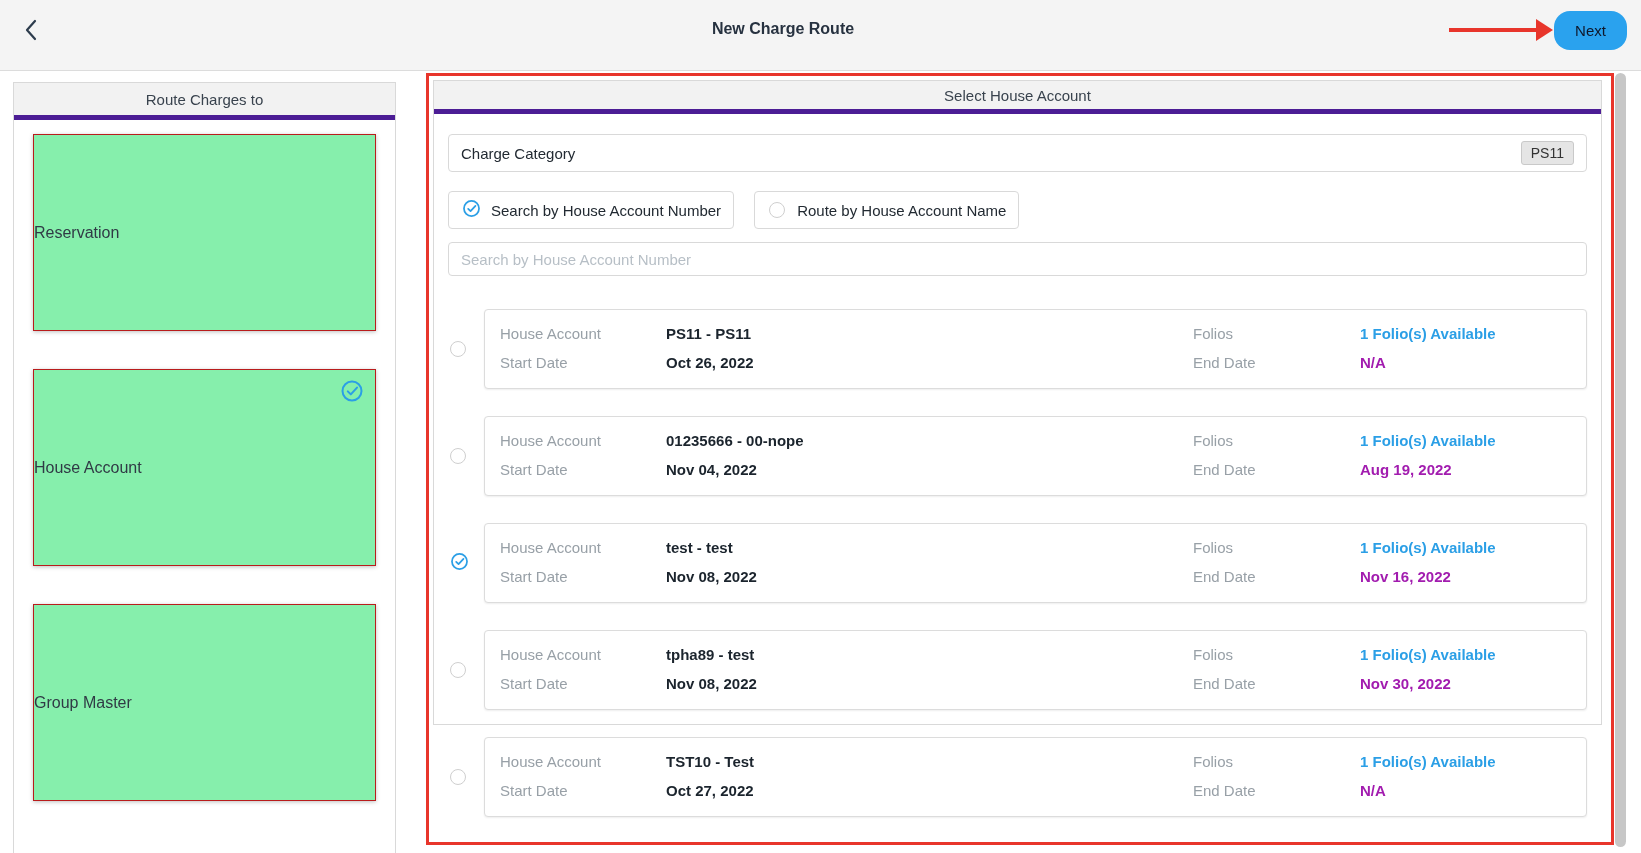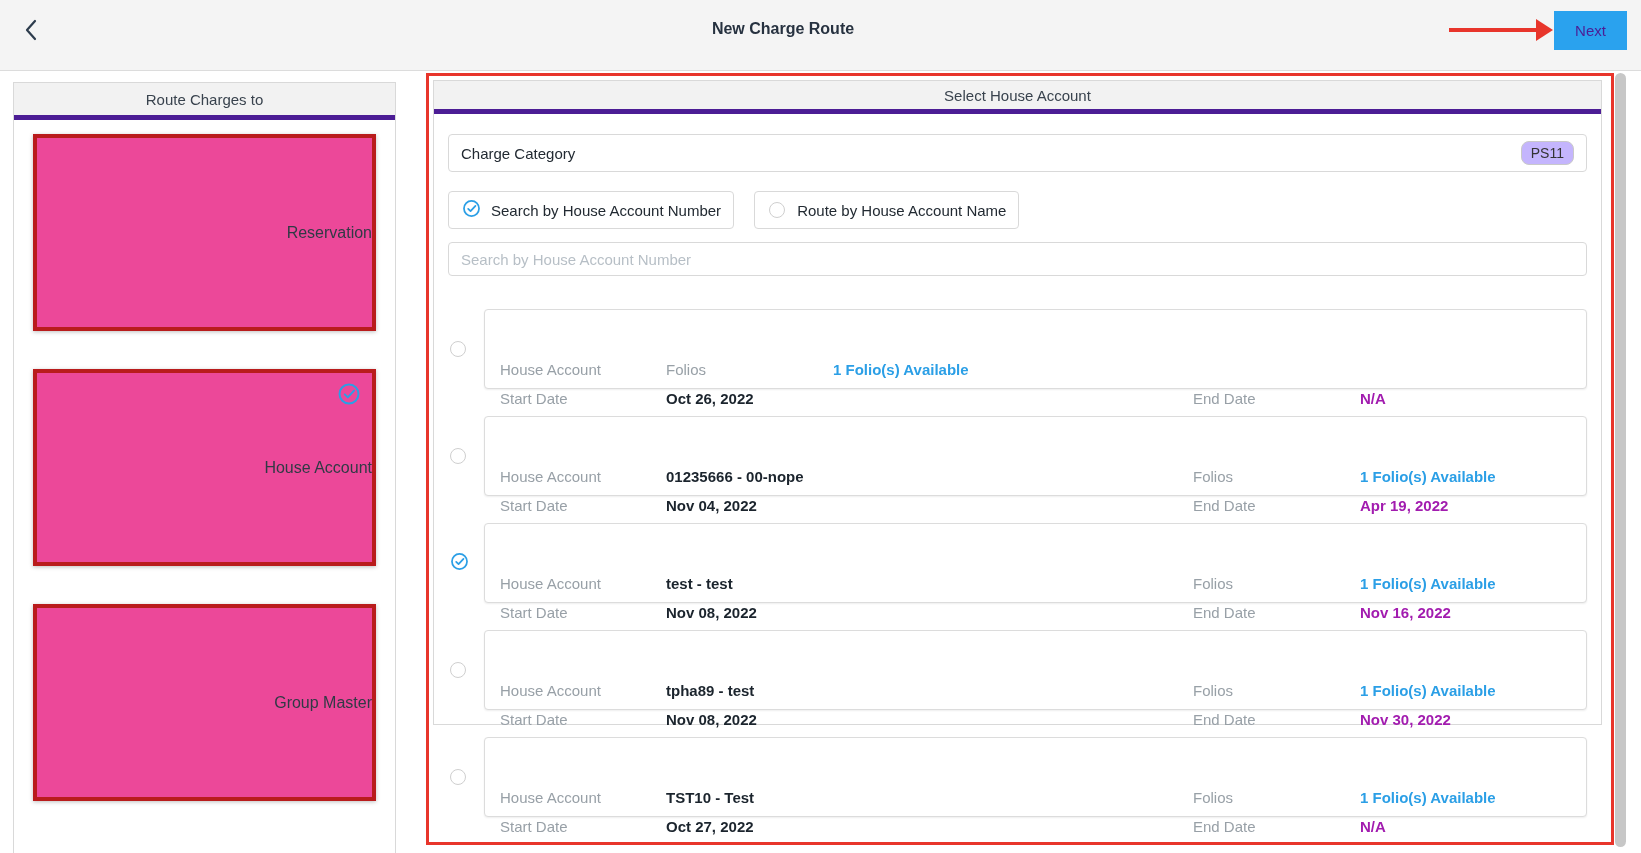--- a/index.html
+++ b/index.html
@@ -5,46 +5,46 @@
   * { margin:0; padding:0; box-sizing:border-box; }
   html,body { width:1641px; height:853px; }
   body { font-family:"Liberation Sans", sans-serif; background:#fff; position:relative; overflow:hidden; color:#273240; }
 
   .stage { position:absolute; inset:0; width:1641px; height:853px; }
 
   
   .topbar { position:absolute; left:0; top:0; width:100%; height:71px; background:#f4f4f4; border-bottom:1px solid #dcdcdc; }
   .back-btn { position:absolute; left:14px; top:13px; width:34px; height:34px; background:none; border:none; cursor:pointer; display:flex; align-items:center; justify-content:center; }
   .page-title { position:absolute; left:783px; top:29px; transform:translate(-50%,-50%); font-size:16px; font-weight:700; color:#273240; white-space:nowrap; }
-  .next-btn { position:absolute; left:1554px; top:11px; width:73px; height:39px; background:#2aa2ee; color:#4c1d95; font-size:15px; border:none; border-radius:0; cursor:pointer; font-family:inherit; }
+  .next-btn { position:absolute; left:1554px; top:11px; width:73px; height:39px; background:#2aa2ee; color:#0f172a; font-size:15px; border:none; border-radius:16px; cursor:pointer; font-family:inherit; }
 
   
   .anno-arrow-line { position:absolute; left:1449px; top:28px; width:91px; height:4px; background:#e8352b; }
   .anno-arrow-head { position:absolute; left:1536px; top:19px; width:0; height:0; border-top:11px solid transparent; border-bottom:11px solid transparent; border-left:17px solid #e8352b; }
 
   
   .scroll-thumb { position:absolute; left:1615px; top:73px; width:11px; height:774px; background:#c7c7c7; border-radius:6px; }
 
   
   .panel { background:#fff; border:1px solid #d9d9d9; }
   .panel-header { height:37px; background:#f2f2f2; border-bottom:5px solid #4c1d95; display:flex; align-items:center; justify-content:center; font-size:15px; color:#39434e; }
 
   .left-panel { position:absolute; left:13px; top:82px; width:383px; height:790px; border-bottom:none; }
   .left-panel-body { padding:14px 19px; }
-  .route-card { position:relative; height:197px; margin-bottom:38px; background:#ec4899; border:4px solid #b91c1c; box-shadow:0 1px 4px rgba(0,0,0,.25); display:flex; align-items:center; justify-content:flex-end; font-size:16px; color:#303a45; cursor:pointer; }
+  .route-card { position:relative; height:197px; margin-bottom:38px; background:#86efac; border:1px solid #b91c1c; box-shadow:0 1px 4px rgba(0,0,0,.25); display:flex; align-items:center; justify-content:flex-start; font-size:16px; color:#303a45; cursor:pointer; }
   .route-card .card-check { display:none; position:absolute; top:9px; right:11px; }
   .route-card.is-selected .card-check { display:block; }
 
   .right-panel { position:absolute; left:433px; top:80px; width:1169px; height:645px; }
   .right-panel .panel-header { height:33px; }
   .right-body { padding:0 14px; }
 
   .charge-field { margin-top:20px; height:38px; border:1px solid #d9d9d9; border-radius:4px; display:flex; align-items:center; padding:0 12px; }
   .charge-label { font-size:15px; color:#222a32; flex:1; }
-  .chip { background:#c4b5fd; border:1px solid #c9c9c9; border-radius:8px; padding:3px 9px; font-size:14px; color:#333; }
+  .chip { background:#e5e5e5; border:1px solid #c9c9c9; border-radius:3px; padding:3px 9px; font-size:14px; color:#333; }
 
   .modes-row { margin-top:19px; display:flex; gap:20px; }
   .mode-box { height:38px; border:1px solid #d9d9d9; border-radius:4px; display:flex; align-items:center; padding:0 12px; gap:10px; cursor:pointer; background:#fff; font-size:15px; color:#222a32; }
 
   .radio-ind { width:20px; height:20px; display:inline-flex; align-items:center; justify-content:center; flex:none; }
   .radio-ind .icon-circle { display:inline-block; width:16px; height:16px; border:1.5px solid #cfcfcf; border-radius:50%; }
   .radio-ind .icon-check { display:none; }
   .is-selected .radio-ind .icon-check { display:inline-block; }
 
   .search-input { margin-top:13px; width:100%; height:34px; border:1px solid #d9d9d9; border-radius:4px; padding:0 12px; font-size:15px; font-family:inherit; color:#222a32; outline:none; }
@@ -52,21 +52,21 @@
 
   .account-list { margin-top:33px; }
   .account-row { display:flex; align-items:center; margin-bottom:27px; }
   .account-row .row-radio { width:36px; display:flex; justify-content:flex-start; padding-left:2px; cursor:pointer; }
   .account-card { flex:1; height:80px; border:1px solid #dcdcdc; border-radius:4px; background:#fff; box-shadow:0 1px 2px rgba(0,0,0,.07); padding:15px 0 0 15px; cursor:pointer; }
   .crow { display:flex; align-items:baseline; margin-bottom:12px; }
   .cell-lab  { width:166px; font-size:15px; color:#98a0a7; }
   .cell-val  { width:527px; font-size:15px; font-weight:600; color:#1b242d; }
   .cell-lab2 { width:167px; font-size:15px; color:#98a0a7; }
   .cell-val2 { flex:1; font-size:15px; font-weight:600; color:#a21caf; }
-  .cell-val2.link { color:#2b9fe6; cursor:pointer;margin-top:36px; }
+  .cell-val2.link { color:#2b9fe6; cursor:pointer; }
 
   
   .anno-rect { position:absolute; left:426px; top:73px; width:1188px; height:772px; border:3px solid #e8352b; pointer-events:none; z-index:50; }
 </style>
 </head>
 <body>
 
 <div class="stage">
 
   <div class="topbar">
@@ -149,20 +149,21 @@
       <div class="account-list">
 
           <div class="account-row">
             <span class="row-radio radio-ind">
               <span class="icon-circle"></span>
 
             </span>
             <div class="account-card">
               <div class="crow">
                 <span class="cell-lab">House Account</span>
+                <span class="cell-val">PS11 - PS11</span>
                 <span class="cell-lab2">Folios</span>
                 <span class="cell-val2 link">1 Folio(s) Available</span>
               </div>
               <div class="crow">
                 <span class="cell-lab">Start Date</span>
                 <span class="cell-val">Oct 26, 2022</span>
                 <span class="cell-lab2">End Date</span>
                 <span class="cell-val2">N/A</span>
               </div>
             </div>
@@ -177,21 +178,21 @@
               <div class="crow">
                 <span class="cell-lab">House Account</span>
                 <span class="cell-val">01235666 - 00-nope</span>
                 <span class="cell-lab2">Folios</span>
                 <span class="cell-val2 link">1 Folio(s) Available</span>
               </div>
               <div class="crow">
                 <span class="cell-lab">Start Date</span>
                 <span class="cell-val">Nov 04, 2022</span>
                 <span class="cell-lab2">End Date</span>
-                <span class="cell-val2">Apr 19, 2022</span>
+                <span class="cell-val2">Aug 19, 2022</span>
               </div>
             </div>
           </div>
 
           <div class="account-row is-selected">
             <span class="row-radio radio-ind">
 
               <span class="icon-check">
                 <svg width="19" height="19" viewBox="0 0 24 24">
                   <circle cx="12" cy="12" r="9.5" fill="none" stroke="#2b9fe6" stroke-width="2.2"></circle>

